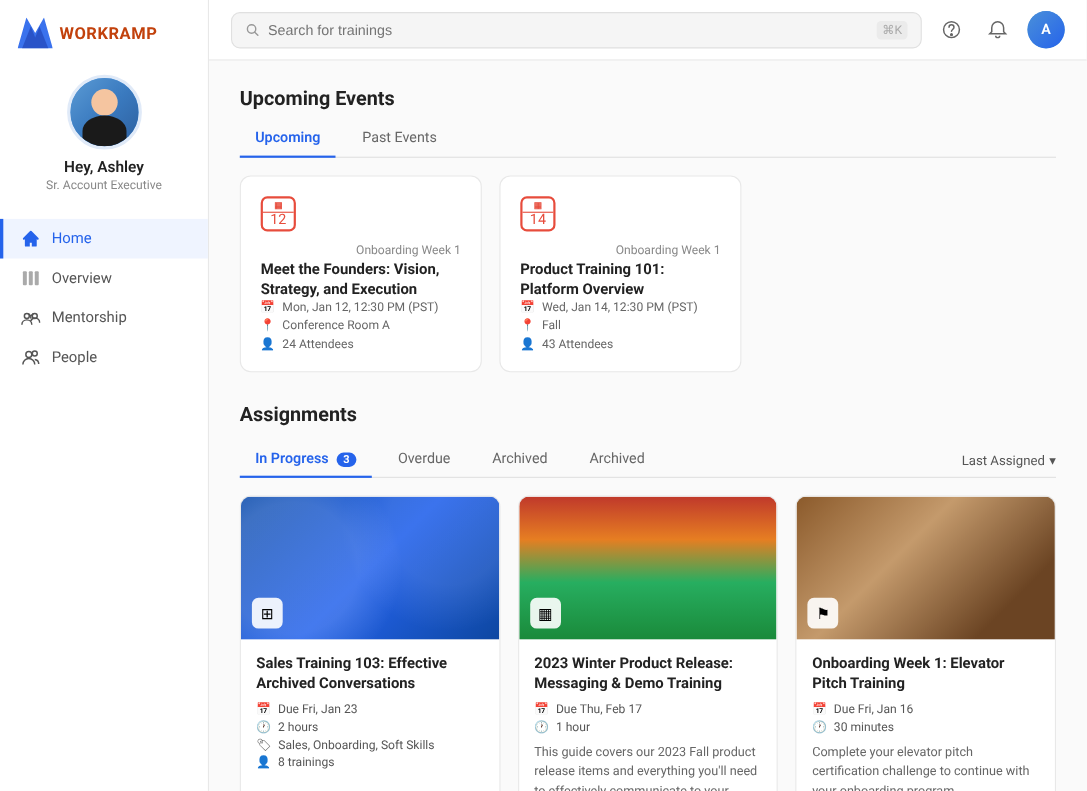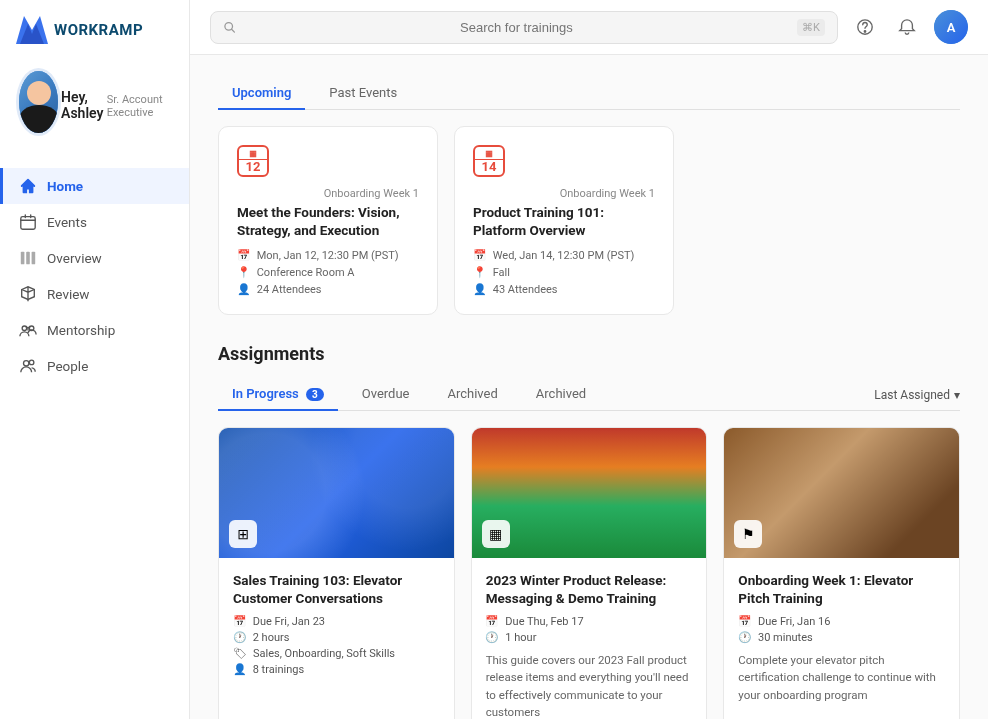--- a/index.html
+++ b/index.html
@@ -23,26 +23,26 @@
       align-items: center;
       gap: 8px;
     }
     .logo-icon {
       width: 32px;
       height: 28px;
     }
     .logo-text {
       font-size: 15px;
       font-weight: 700;
-      color: #0c4a6e;
+      color: #c2410c;
       letter-spacing: 0.5px;
     }
     .profile-area {
       display: flex;
-      flex-direction: row;
+      flex-direction: column;
       align-items: center;
       padding: 12px 16px 16px;
     }
     .avatar-circle {
       width: 68px;
       height: 68px;
       border-radius: 50%;
       background: #4a90d9;
       display: flex;
       align-items: center;
@@ -105,21 +105,21 @@
       cursor: pointer;
       font-size: 13.5px;
       color: #555;
       border-left: 3px solid transparent;
       transition: background 0.15s;
     }
     .nav-item.active {
       color: #2563eb;
       border-left: 3px solid #2563eb;
       background: #eff4ff;
-      font-weight: 700;
+      font-weight: 400;
     }
     .nav-icon {
       width: 18px;
       height: 18px;
       flex-shrink: 0;
     }
 
     
     #main {
       flex: 1;
@@ -147,21 +147,20 @@
       padding: 7px 12px;
       gap: 8px;
     }
     .search-bar input {
       border: none;
       background: transparent;
       outline: none;
       font-size: 13px;
       color: #444;
       width: 100%;
-      text-align: center;
     }
     .header-icons {
       display: flex;
       align-items: center;
       gap: 12px;
     }
     .header-icon-btn {
       width: 30px;
       height: 30px;
       display: flex;
@@ -260,34 +259,33 @@
       flex-direction: column;
       align-items: center;
       justify-content: center;
       margin-bottom: 10px;
       font-size: 9px;
       color: #e74c3c;
       font-weight: 700;
     }
     .event-cal-icon .cal-num {
       font-size: 13px;
-      font-weight: 700;
+      font-weight: 400;
       line-height: 1;
     }
     .event-subtitle {
       font-size: 11px;
       color: #888;
       margin-bottom: 4px;
       text-align: right;
     }
     .event-title {
       font-size: 13.5px;
       font-weight: 700;
       color: #222;
-      margin-bottom: 10px;
       line-height: 1.3;
     }
     .event-meta {
       display: flex;
       flex-direction: column;
       gap: 4px;
     }
     .event-meta-row {
       display: flex;
       align-items: center;
@@ -423,44 +421,30 @@
 
   <nav class="nav-menu">
 
     <div class="nav-item active">
       <svg class="nav-icon" viewBox="0 0 20 20" fill="currentColor">
         <path d="M10.707 2.293a1 1 0 00-1.414 0l-7 7a1 1 0 001.414 1.414L4 10.414V17a1 1 0 001 1h4v-4h2v4h4a1 1 0 001-1v-6.586l.293.293a1 1 0 001.414-1.414l-7-7z"></path>
       </svg>
       <span>Home</span>
     </div>
 
-    <div class="nav-item">
-      <svg class="nav-icon" viewBox="0 0 20 20" fill="currentColor">
-        <rect x="2" y="4" width="16" height="14" rx="2" fill="none" stroke="currentColor" stroke-width="1.5"></rect>
-        <path d="M2 8h16M7 2v3M13 2v3" stroke="currentColor" stroke-width="1.5" stroke-linecap="round"></path>
-      </svg>
-      <span>Events</span>
-    </div>
 
     <div class="nav-item">
       <svg class="nav-icon" viewBox="0 0 20 20" fill="currentColor">
         <rect x="2" y="3" width="4" height="14" rx="1" fill="currentColor" opacity="0.5"></rect>
         <rect x="8" y="3" width="4" height="14" rx="1" fill="currentColor" opacity="0.5"></rect>
         <rect x="14" y="3" width="4" height="14" rx="1" fill="currentColor" opacity="0.5"></rect>
       </svg>
       <span>Overview</span>
     </div>
 
-    <div class="nav-item">
-      <svg class="nav-icon" viewBox="0 0 20 20" fill="none" stroke="currentColor" stroke-width="1.5">
-        <path d="M3 5l7-3 7 3v8l-7 3-7-3V5z"></path>
-        <path d="M10 2v16M3 5l7 3 7-3"></path>
-      </svg>
-      <span>Review</span>
-    </div>
 
     <div class="nav-item">
       <svg class="nav-icon" viewBox="0 0 20 20" fill="none" stroke="currentColor" stroke-width="1.5">
         <circle cx="6" cy="8" r="2.5"></circle>
         <circle cx="14" cy="8" r="2.5"></circle>
         <path d="M1 17c0-2.8 2.2-5 5-5s5 2.2 5 5M10 13c.8-2 2.7-3 4-3 2.8 0 5 2.2 5 5"></path>
         <path d="M10 10v-2M10 8l-2-2M10 8l2-2" stroke-linecap="round"></path>
       </svg>
       <span>Mentorship</span>
     </div>
@@ -504,20 +488,21 @@
       </div>
       <div class="header-avatar">
         <div style="width:100%;height:100%;background:linear-gradient(135deg,#4a90d9,#2563eb);border-radius:50%;display:flex;align-items:center;justify-content:center;color:white;font-size:13px;font-weight:600;">A</div>
       </div>
     </div>
   </div>
 
   <div id="content">
 
     <div>
+      <div class="section-title">Upcoming Events</div>
       <div class="tabs">
         <div class="tab active">Upcoming</div>
         <div class="tab">Past Events</div>
       </div>
 
       <div class="events-grid">
 
         <div class="event-card">
           <div class="event-cal-icon">
             <span style="font-size:8px;border-bottom:1px solid #e74c3c;width:100%;text-align:center;padding-bottom:1px;">▦</span>
@@ -587,21 +572,21 @@
       </div>
 
       <div class="assignments-grid">
 
         <div class="assignment-card">
           <div class="card-thumbnail">
             <div class="thumb-blue-pattern"></div>
             <div class="card-type-badge">⊞</div>
           </div>
           <div class="card-body">
-            <div class="card-title">Sales Training 103: Elevator Customer Conversations</div>
+            <div class="card-title">Sales Training 103: Effective Archived Conversations</div>
             <div class="card-meta">
               <div class="card-meta-row">
                 <span>📅</span>
                 <span>Due Fri, Jan 23</span>
               </div>
               <div class="card-meta-row">
                 <span>🕐</span>
                 <span>2 hours</span>
               </div>
               <div class="card-meta-row">

